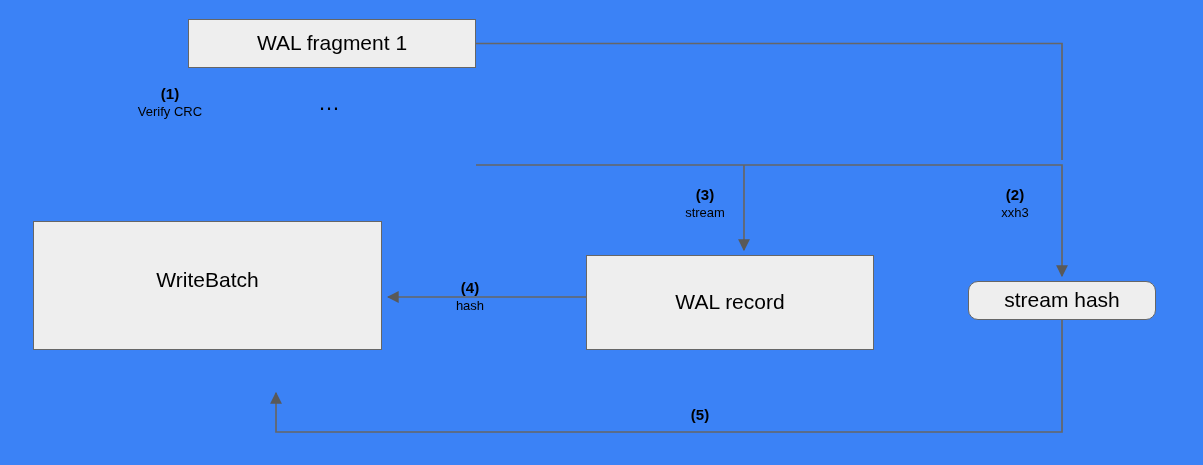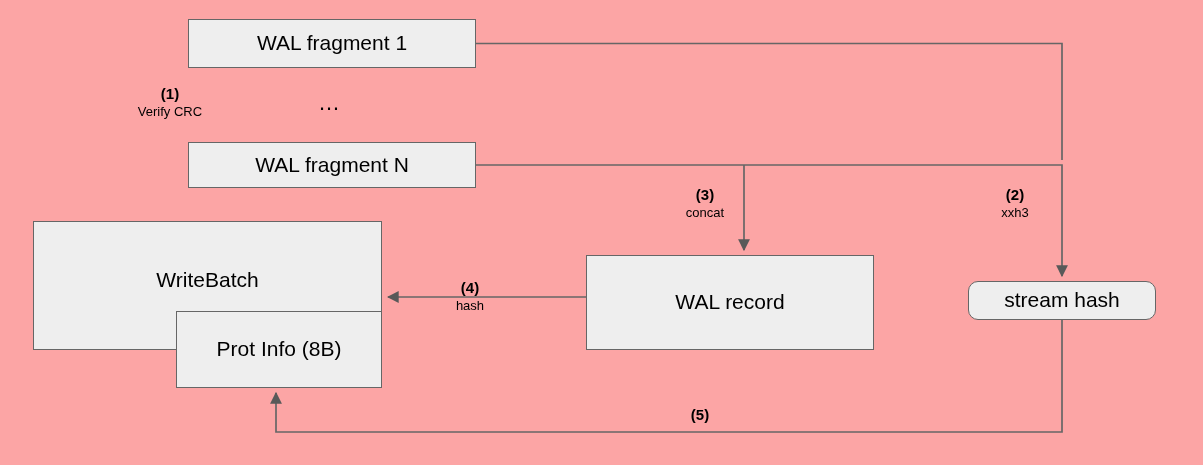--- a/index.html
+++ b/index.html
@@ -4,21 +4,21 @@
 <style>
   html, body {
     margin: 0;
     padding: 0;
     background: #ffffff;
   }
   #canvas {
     position: relative;
     width: 1203px;
     height: 465px;
-    background: #fca5a5;
+    background: #3b82f6;
     font-family: "Liberation Sans", sans-serif;
     overflow: hidden;
   }
   svg.layer {
     position: absolute;
     left: 0;
     top: 0;
     width: 1203px;
     height: 465px;
   }
@@ -122,33 +122,27 @@
 
     <path d="M 586 297 L 388 297" fill="none" stroke="#666666" stroke-width="1.7" marker-end="url(#arrow)"></path>
 
     <path d="M 1062 320 L 1062 432 L 276 432 L 276 393" fill="none" stroke="#666666" stroke-width="1.7" marker-end="url(#arrow)"></path>
   </svg>
 
   <div class="node node-frag1">
     <span>WAL fragment 1</span>
   </div>
 
-  <div class="node node-fragn">
-    <span>WAL fragment N</span>
-  </div>
 
   <div class="ellipsis">…</div>
 
   <div class="node node-writebatch">
     <span>WriteBatch</span>
   </div>
 
-  <div class="node node-protinfo">
-    <span>Prot Info (8B)</span>
-  </div>
 
   <div class="node rounded node-streamhash">
     <span>stream hash</span>
   </div>
 
   <div class="node node-walrecord">
     <span>WAL record</span>
   </div>
 
   <div class="elabel lbl-1">
@@ -156,21 +150,21 @@
     <span class="txt">Verify CRC</span>
   </div>
 
   <div class="elabel lbl-2">
     <span class="num">(2)</span>
     <span class="txt">xxh3</span>
   </div>
 
   <div class="elabel lbl-3">
     <span class="num">(3)</span>
-    <span class="txt">concat</span>
+    <span class="txt">stream</span>
   </div>
 
   <div class="elabel lbl-4">
     <span class="num">(4)</span>
     <span class="txt">hash</span>
   </div>
 
   <div class="elabel lbl-5">
     <span class="num">(5)</span>
   </div>

